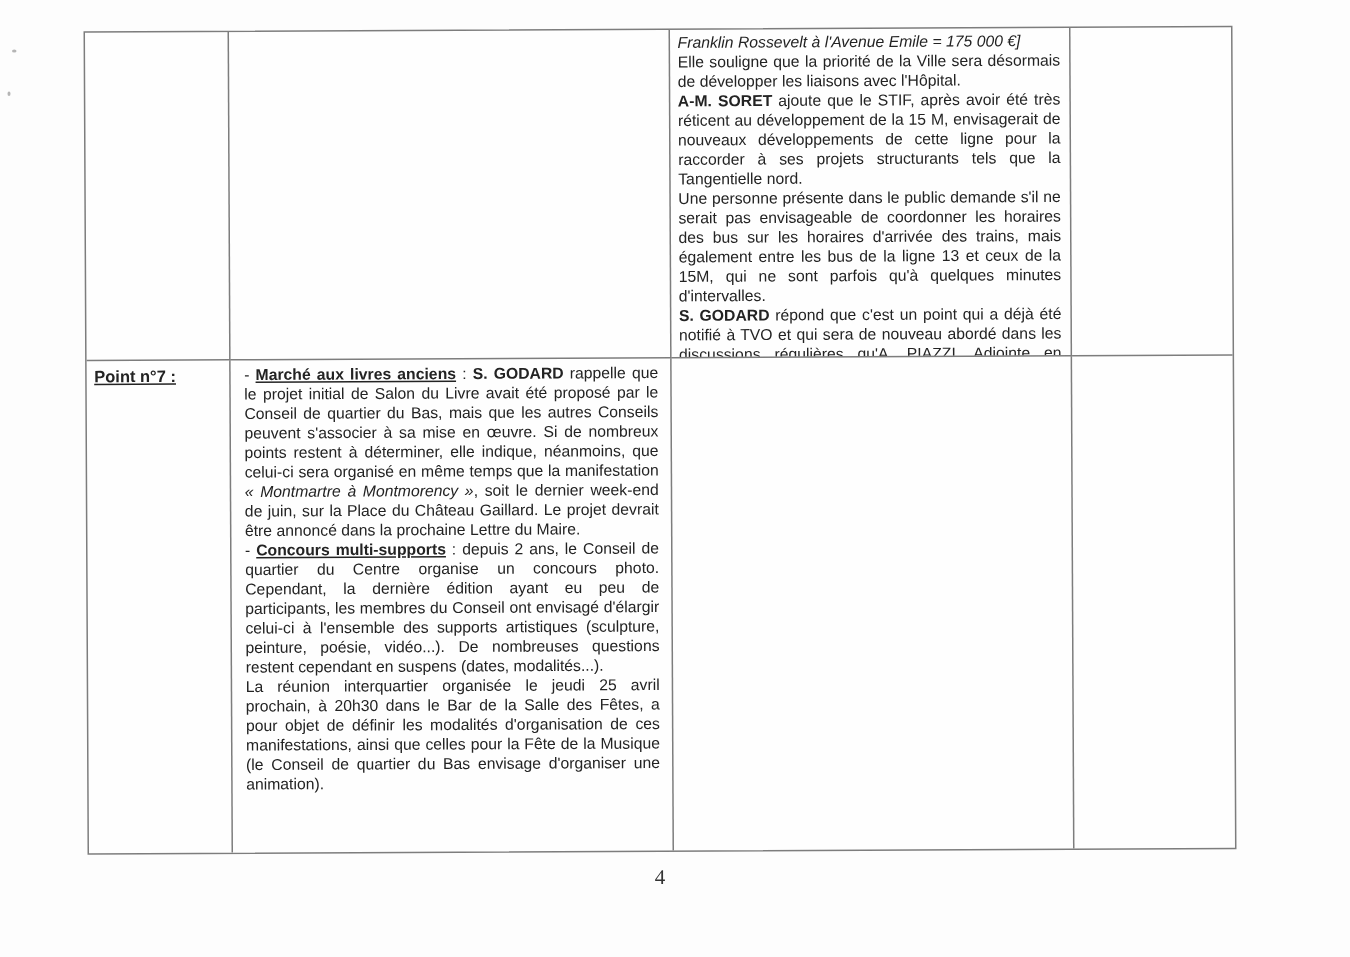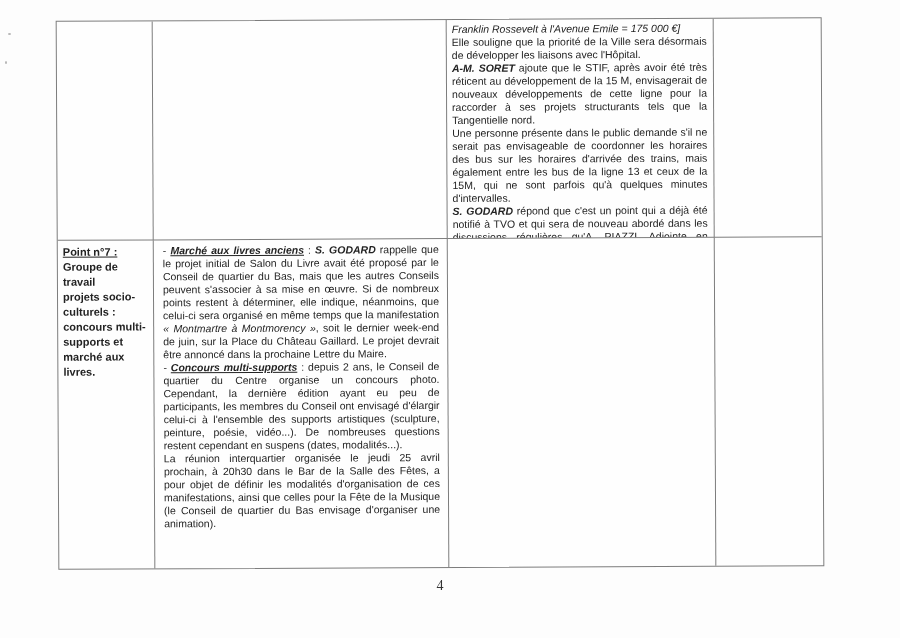--- a/index.html
+++ b/index.html
@@ -33,21 +33,21 @@
     border-bottom: 1px solid #7d7d7d;
     overflow: hidden;
     color: #232323;
   }
   .cell.lastcol { border-right: none; }
   .cell.lastrow { border-bottom: none; }
 
   .txt { font-size: 10.5px; line-height: 13px; }
   .cell p { margin: 0; }
   .just { text-align: justify; }
-  .b { font-weight: bold; font-style: italic; }
+  .b { font-weight: bold; }
   .i { font-style: italic; }
   .u { text-decoration: underline; }
   .gap { margin-top: 13px; }
 
   .transport-cell { padding: 3px 6px 3px 5px; }
   .content-cell  { padding: 4px 8px 4px 9px; }
 
   .point-cell {
     padding: 4px 4px 4px 5px;
     font-size: 11px; line-height: 15px;
@@ -78,26 +78,20 @@
       <p class="just i">Franklin Rossevelt à l'Avenue Emile = 175 000 €]</p>
       <p class="just">Elle souligne que la priorité de la Ville sera désormais de développer les liaisons avec l'Hôpital.</p>
       <p class="just"><span class="b">A-M. SORET</span><span> ajoute que le STIF, après avoir été très réticent au développement de la 15 M, envisagerait de nouveaux développements de cette ligne pour la raccorder à ses projets structurants tels que la Tangentielle nord.</span></p>
       <p class="just">Une personne présente dans le public demande s'il ne serait pas envisageable de coordonner les horaires des bus sur les horaires d'arrivée des trains, mais également entre les bus de la ligne 13 et ceux de la 15M, qui ne sont parfois qu'à quelques minutes d'intervalles.</p>
       <p class="just"><span class="b">S. GODARD</span><span> répond que c'est un point qui a déjà été notifié à TVO et qui sera de nouveau abordé dans les discussions régulières qu'A. PIAZZI, Adjointe en charge des transports, a avec cette société.</span></p>
     </div>
     <div class="cell lastcol"></div>
 
     <div class="cell lastrow point-cell">
       <div class="u">Point n°7 :</div>
-      <div class="prelines">Groupe de travail
-projets socio-
-culturels :
-concours multi-
-supports et
-marché aux livres.</div>
     </div>
     <div class="cell lastrow txt content-cell">
       <p class="just"><span>- </span><span class="b u">Marché aux livres anciens</span><span> : </span><span class="b">S. GODARD</span><span> rappelle que le projet initial de Salon du Livre avait été proposé par le Conseil de quartier du Bas, mais que les autres Conseils peuvent s'associer à sa mise en œuvre. Si de nombreux points restent à déterminer, elle indique, néanmoins, que celui-ci sera organisé en même temps que la manifestation </span><span class="i">« Montmartre à Montmorency »</span><span>, soit le dernier week-end de juin, sur la Place du Château Gaillard. Le projet devrait être annoncé dans la prochaine Lettre du Maire.</span></p>
       <p class="just gap"><span>- </span><span class="b u">Concours multi-supports</span><span> : </span><span>depuis 2 ans, le Conseil de quartier du Centre organise un concours photo. Cependant, la dernière édition ayant eu peu de participants, les membres du Conseil ont envisagé d'élargir celui-ci à l'ensemble des supports artistiques (sculpture, peinture, poésie, vidéo...). De nombreuses questions restent cependant en suspens (dates, modalités...).</span></p>
       <p class="just gap">La réunion interquartier organisée le jeudi 25 avril prochain, à 20h30 dans le Bar de la Salle des Fêtes, a pour objet de définir les modalités d'organisation de ces manifestations, ainsi que celles pour la Fête de la Musique (le Conseil de quartier du Bas envisage d'organiser une animation).</p>
     </div>
     <div class="cell lastrow"></div>
     <div class="cell lastrow lastcol"></div>
 
   </div>

